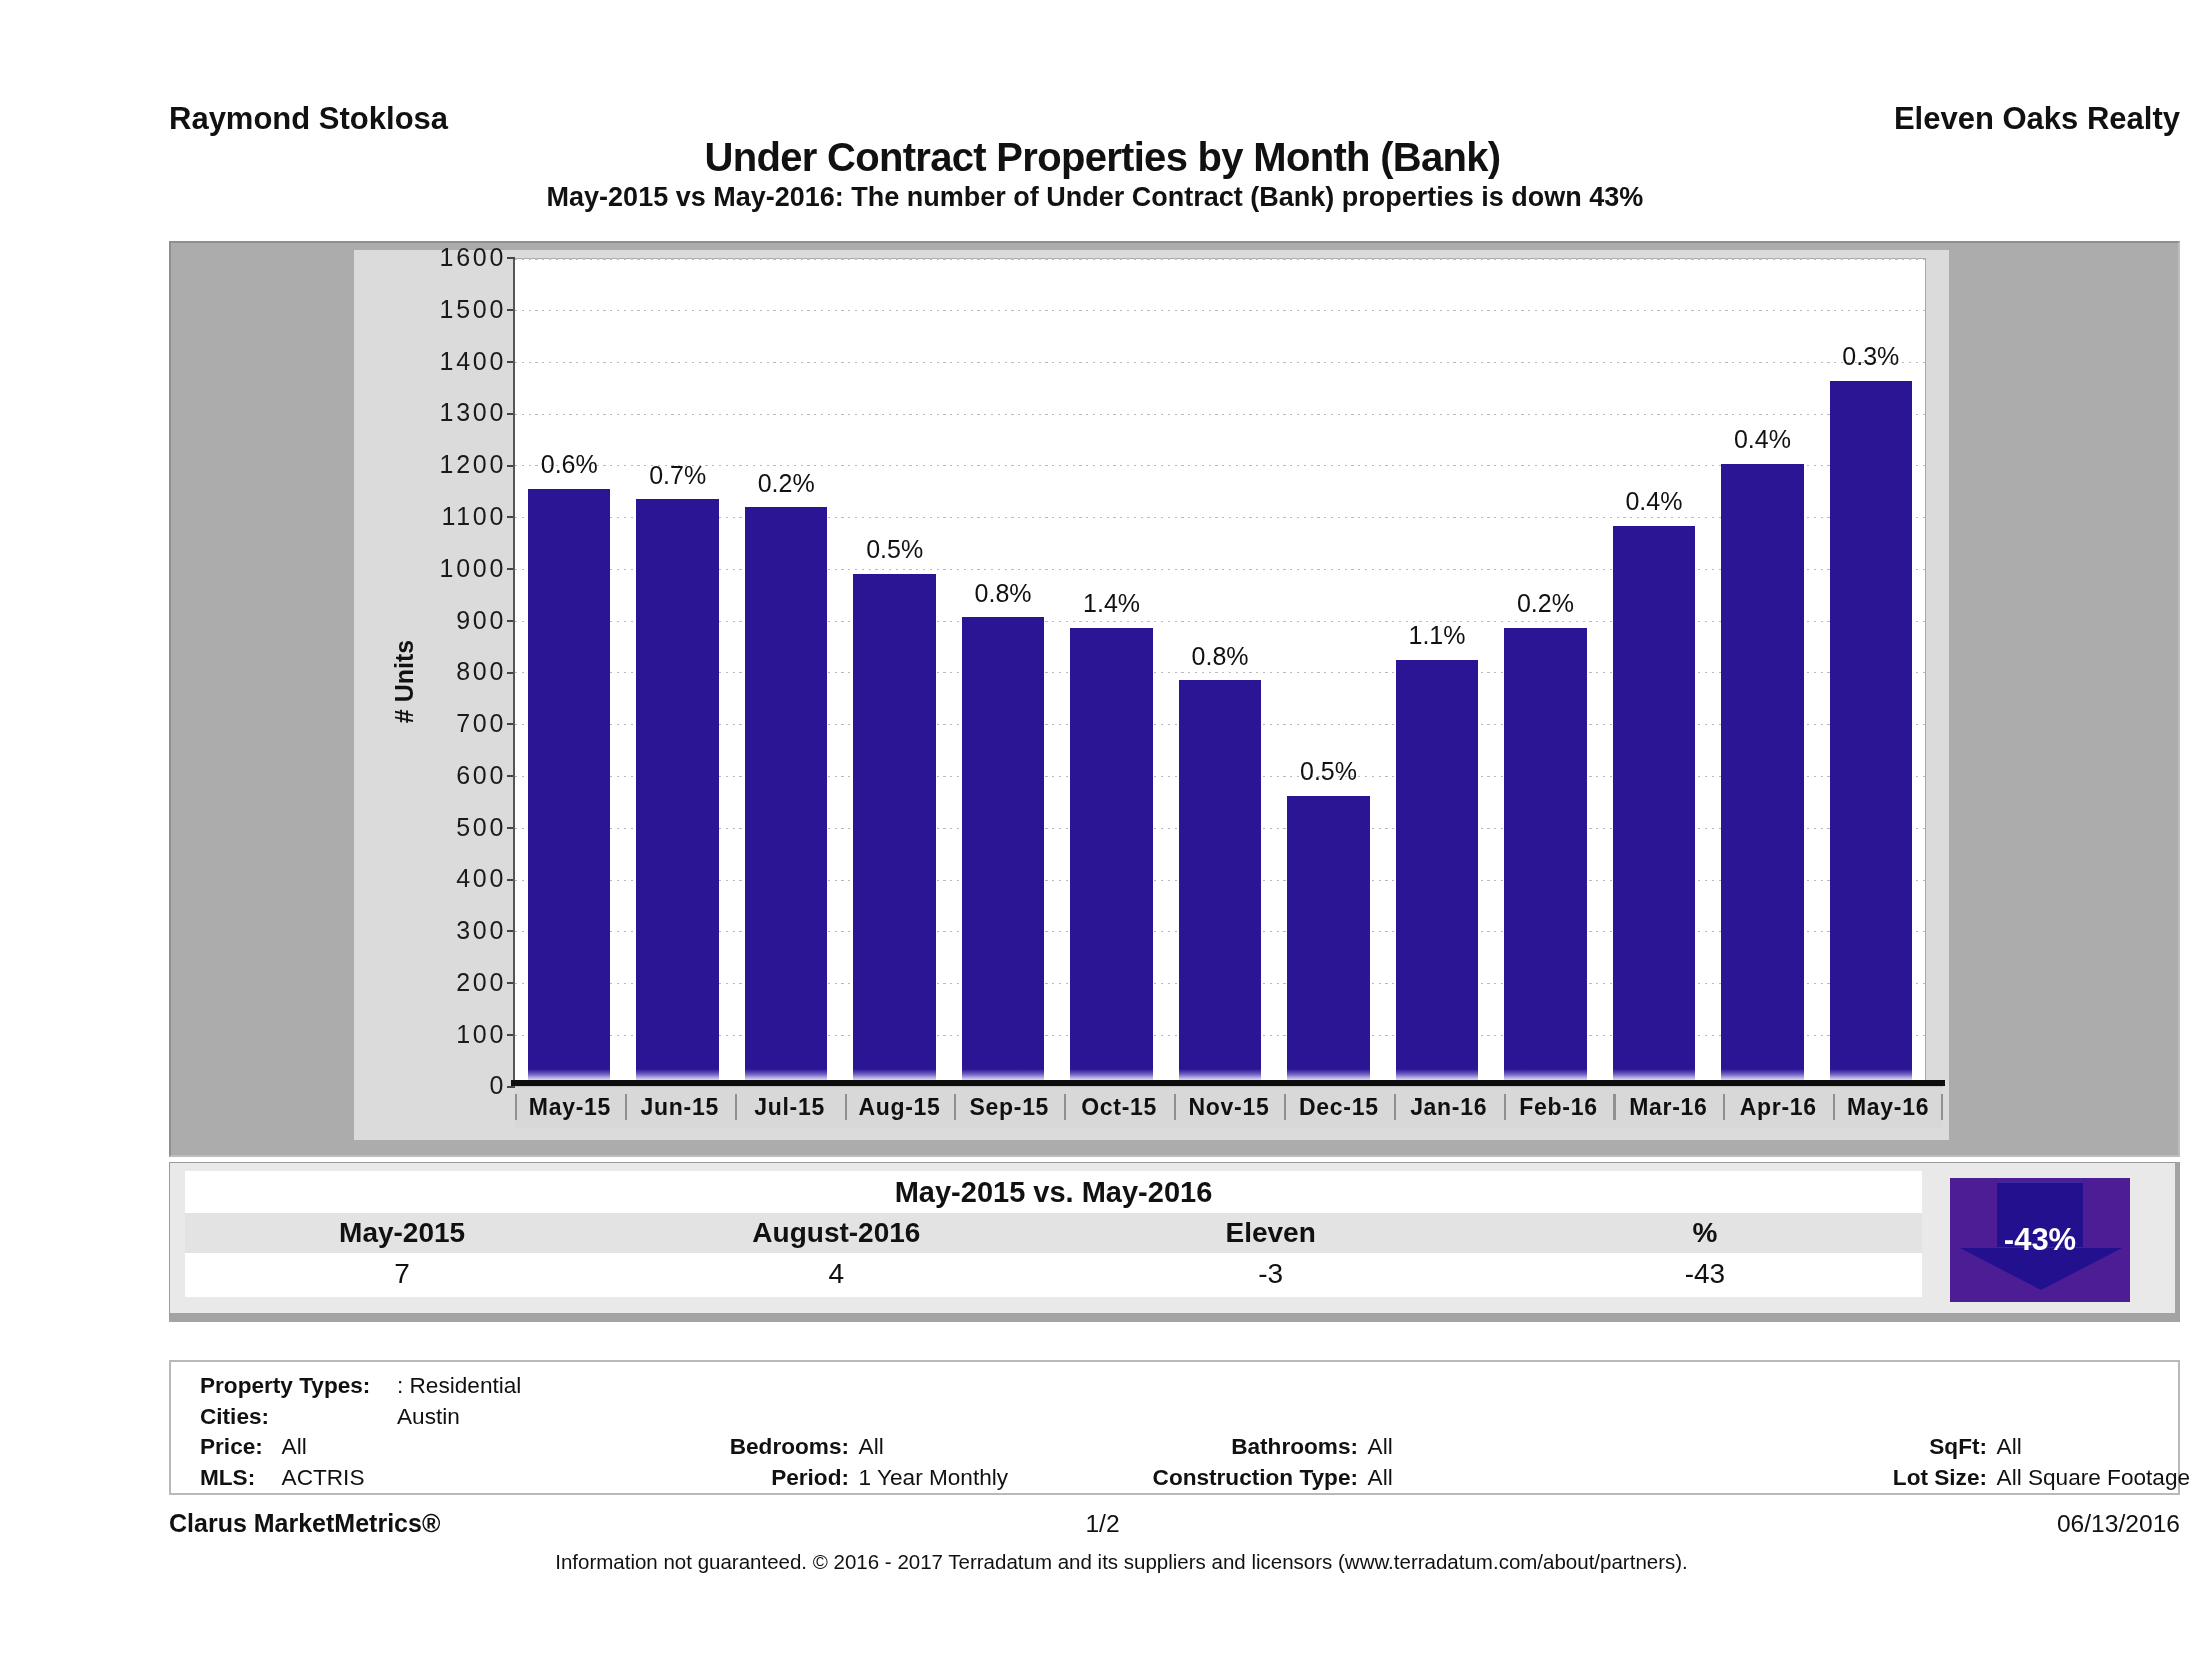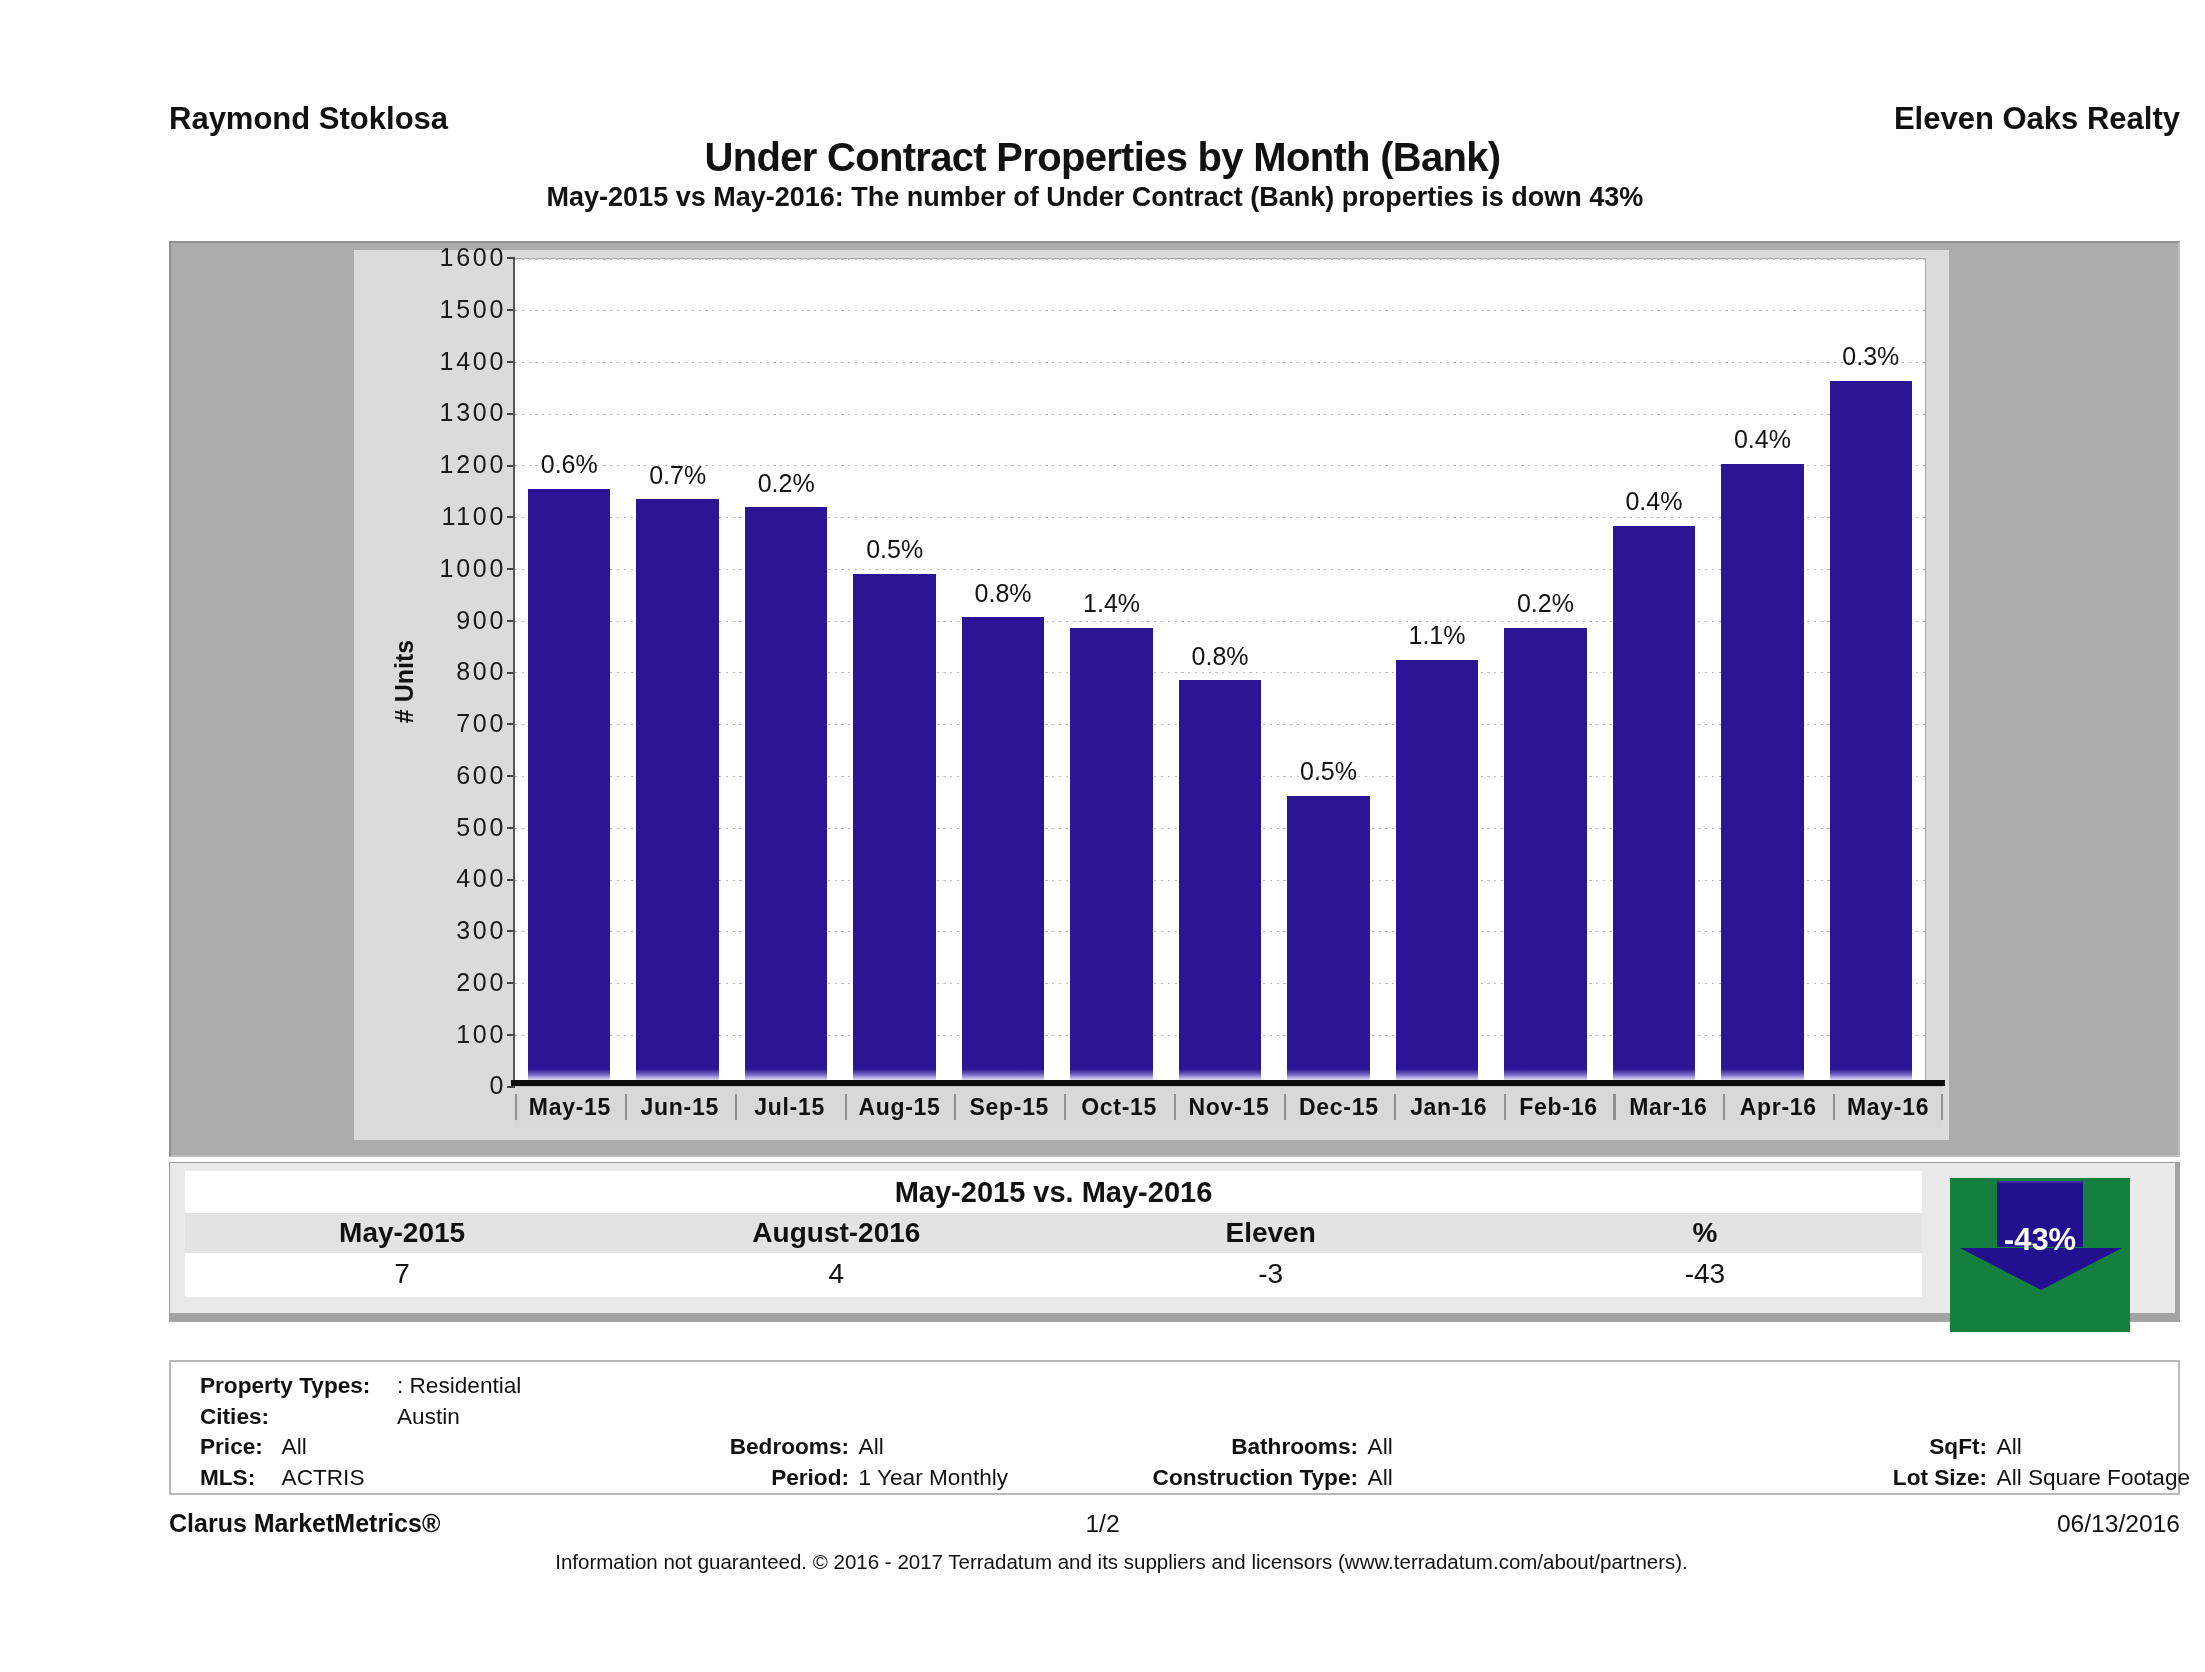--- a/index.html
+++ b/index.html
@@ -44,21 +44,21 @@
   
   #table-section { left:169px; top:1162px; width:2011px; height:160px; background:#e9e9e9;
                    border:1.4px solid #9a9a9a; border-right:5.5px solid #a3a3a3; border-bottom:9.6px solid #a3a3a3; }
   #comparison-table { position:absolute; left:15px; top:8.2px; width:1737px; }
   #comparison-title { height:42px; line-height:42px; background:#ffffff; text-align:center;
                       font-size:29px; font-weight:bold; }
   #comparison-header { height:40px; background:#e3e3e3; display:flex; }
   #comparison-header div { flex:1; text-align:center; line-height:40px; font-size:28px; font-weight:bold; }
   #comparison-values { height:44px; background:#ffffff; display:flex; }
   #comparison-values div { flex:1; text-align:center; line-height:41px; font-size:28px; }
-  #arrow-box { position:absolute; left:1780px; top:15px; width:180px; height:154px; background:#15803d; }
+  #arrow-box { position:absolute; left:1780px; top:15px; width:180px; height:124px; background:#4c1d95; }
   #arrow-shaft { position:absolute; left:47px; top:3.4px; width:86px; height:66px; background:#22108f;
                  border-top:2.7px solid #3a28a5; }
   #arrow-head { position:absolute; left:9.6px; top:70px; width:0; height:0;
                 border-left:81px solid transparent; border-right:81px solid transparent;
                 border-top:42px solid #22108f; }
   #arrow-label { position:absolute; left:0; top:44px; width:100%; text-align:center;
                  font-size:31px; font-weight:bold; color:#ffffff; }
 
   
   #filters-box { left:169px; top:1360px; width:2011px; height:135px; background:#ffffff;

